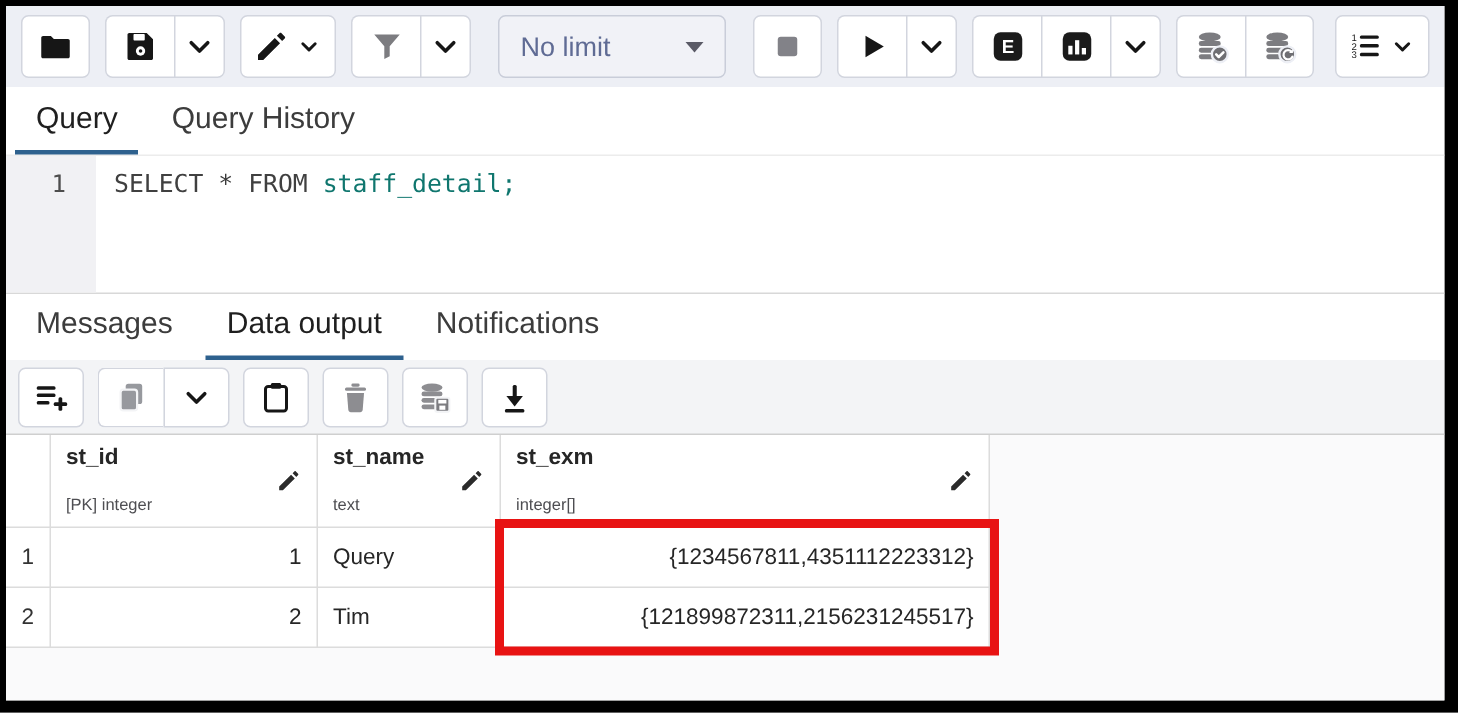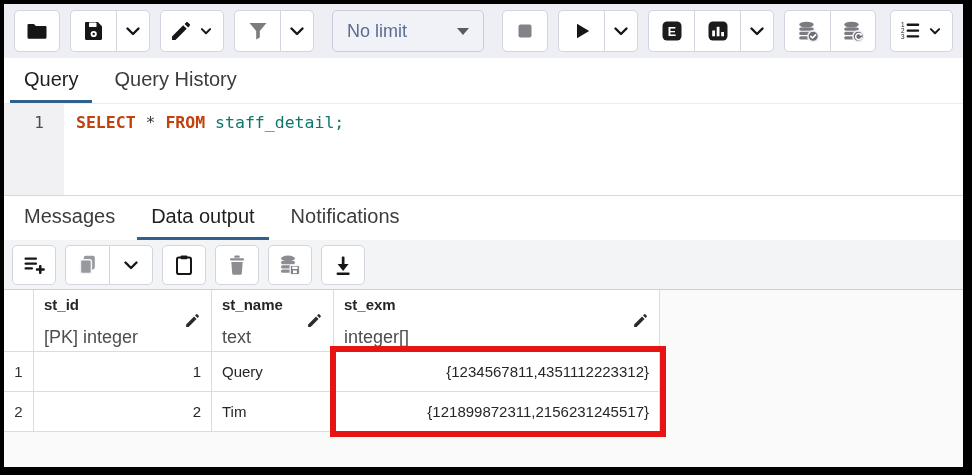--- a/index.html
+++ b/index.html
@@ -56,21 +56,21 @@
   .gutter{
     width:60px; flex:0 0 60px; background:#f1f1f4;
     font-family:"DejaVu Sans Mono", monospace; font-size:16px; color:#4d4d4d;
     text-align:right; padding:9px 20px 0 0;
   }
   .code{
     flex:1; padding:9px 0 0 12px;
     font-family:"DejaVu Sans Mono", monospace; font-size:16.5px; color:#333;
     white-space:pre;
   }
-  .kw{ color:#c2410c; font-weight:bold; }
+  .kw{ color:#404040; font-weight:normal; }
   .op{ color:#3a3a3a; }
   .ident{ color:#0f766e;margin-top:47px; }
 
   
   .output-tabs{ height:44px; flex:0 0 44px; background:#fff; display:flex; align-items:stretch; padding:0 6px; }
 
   
   .toolbar-grid{
     height:50px; flex:0 0 50px; background:#f3f4f6;
     display:flex; align-items:center; padding:0 8px; gap:9px;
@@ -89,21 +89,21 @@
   }
   .g-head .g-cell{ height:62px; cursor:pointer; }
   .c-num{ width:30px; flex:0 0 30px; justify-content:center; padding:0 2px; color:#333; }
   .c-id{ width:178px; flex:0 0 178px; }
   .c-name{ width:122px; flex:0 0 122px; }
   .c-exm{ width:326px; flex:0 0 326px; }
   .val-right{ justify-content:flex-end; }
   .head-inner{ flex:1; display:flex; align-items:center; justify-content:space-between; }
   .head-text{ line-height:19px; }
   .head-text .cname{ font-weight:bold; font-size:15px; color:#262626; }
-  .head-text .ctype{ font-size:18px; color:#4e4e52;margin-top:14px; }
+  .head-text .ctype{ font-size:11px; color:#4e4e52;margin-top:14px; }
   .pencil-sm{ width:17px; height:17px; flex:0 0 17px; cursor:pointer; }
   .pencil-sm path{ fill:#2b2b2b; }
 
   .red-box{
     position:absolute; left:326px; top:56px; width:336px; height:91px;
     border:6px solid #e81313; pointer-events:none;
   }
 </style>
 </head>
 <body>

